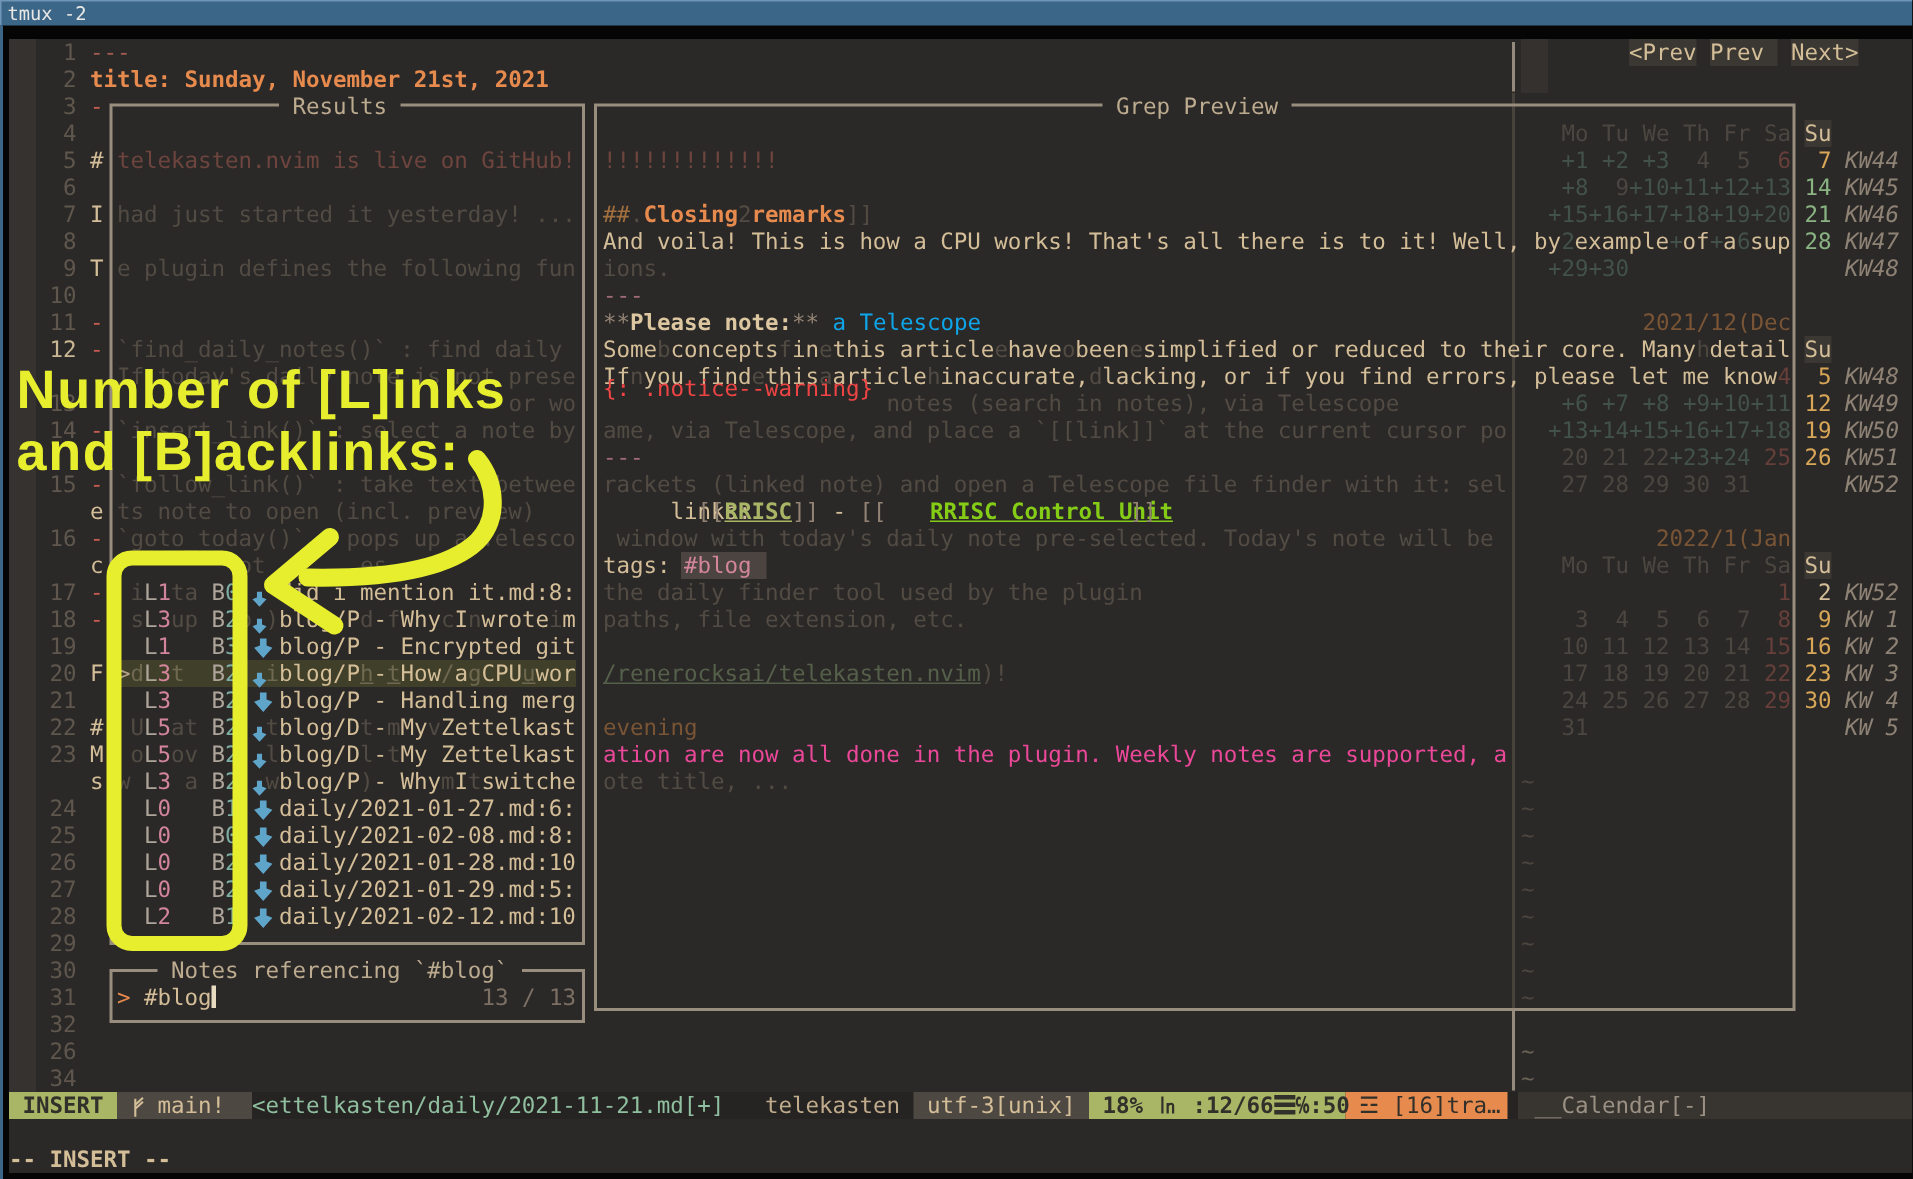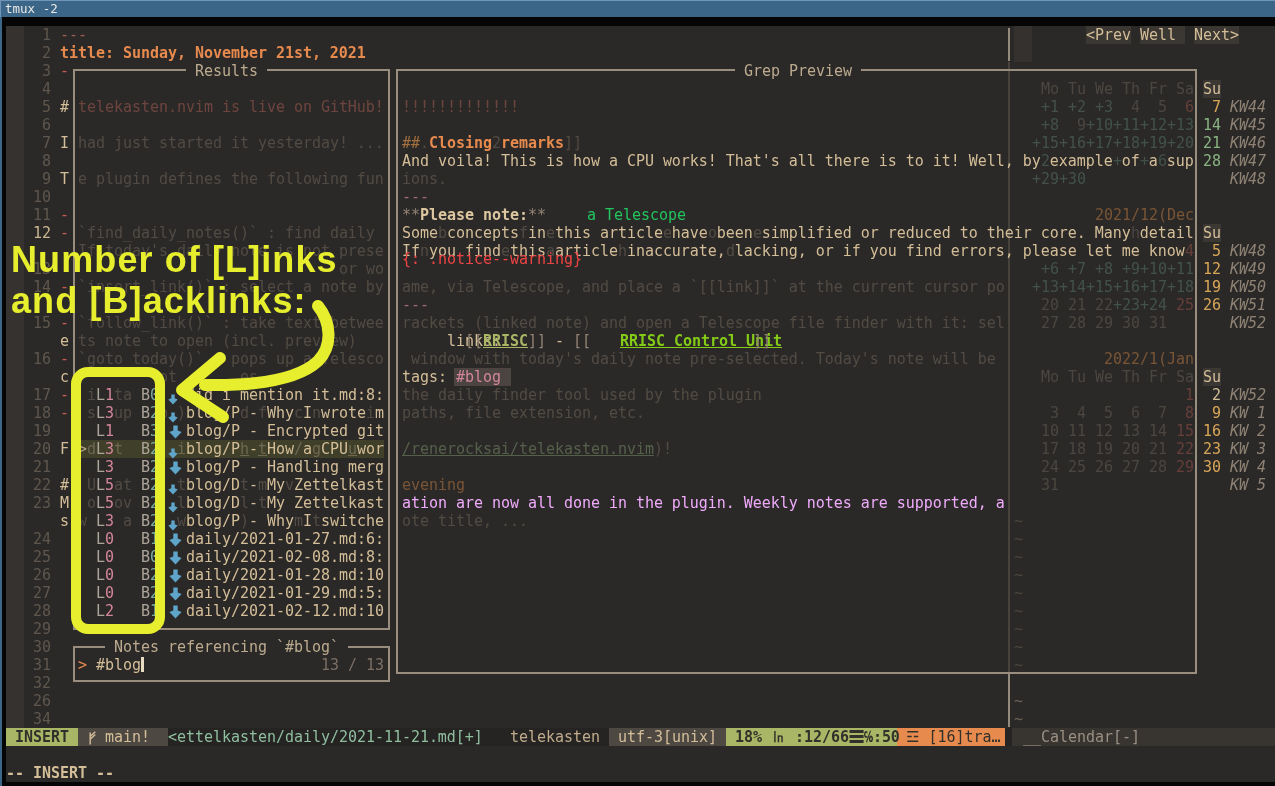--- a/index.html
+++ b/index.html
@@ -56,21 +56,21 @@
       <div class="vsep" style="left: 1002px; top: 648px; height: 53px; background: rgb(148, 139, 125);"></div>
       <div class="box" style="left: 66.5px; top: 43px; width: 317px; height: 561px;"></div>
       <div class="boxtitle" style="left: 180px; top: 36px;"> Results </div>
       <div class="box" style="left: 66.5px; top: 620px; width: 317px; height: 36px;"></div>
       <div class="boxtitle" style="left: 99px; top: 612px;"> Notes referencing `#blog` </div>
       <div class="box" style="left: 390px; top: 43px; width: 801px; height: 605px;"></div>
       <div class="boxtitle" style="left: 729px; top: 36px;"> Grep Preview </div>
       <div class="span" style="left: 36px; top: 0px; color: rgb(95, 87, 77);">1</div>
       <div class="span" style="left: 54px; top: 0px; color: rgb(163, 92, 80);">---</div>
       <div class="span" style="left: 1080px; top: 0px; color: rgb(212, 190, 152);">&lt;Prev</div>
-      <div class="span" style="left: 1134px; top: 0px; color: rgb(212, 190, 152);">Well</div>
+      <div class="span" style="left: 1134px; top: 0px; color: rgb(212, 190, 152);">Prev</div>
       <div class="span" style="left: 1188px; top: 0px; color: rgb(212, 190, 152);">Next&gt;</div>
       <div class="span" style="left: 36px; top: 18px; color: rgb(95, 87, 77);">2</div>
       <div class="span b" style="left: 54px; top: 18px; color: rgb(231, 138, 78);">title: Sunday, November 21st, 2021</div>
       <div class="span" style="left: 36px; top: 36px; color: rgb(95, 87, 77);">3</div>
       <div class="span" style="left: 54px; top: 36px; color: rgb(199, 92, 80);">-</div>
       <div class="span" style="left: 36px; top: 54px; color: rgb(95, 87, 77);">4</div>
       <div class="span" style="left: 1035px; top: 54px; color: rgb(76, 70, 64);">Mo Tu We Th Fr Sa</div>
       <div class="span" style="left: 1197px; top: 54px; color: rgb(212, 190, 152);">Su</div>
       <div class="span" style="left: 36px; top: 72px; color: rgb(95, 87, 77);">5</div>
       <div class="span" style="left: 54px; top: 72px; color: rgb(212, 190, 152);">#</div>
@@ -109,21 +109,21 @@
       <div class="span" style="left: 36px; top: 144px; color: rgb(95, 87, 77);">9</div>
       <div class="span" style="left: 54px; top: 144px; color: rgb(212, 190, 152);">T</div>
       <div class="span" style="left: 72px; top: 144px; color: rgb(82, 75, 67);">e plugin defines the following fun</div>
       <div class="span" style="left: 396px; top: 144px; color: rgb(82, 75, 67);">ions.</div>
       <div class="span" style="left: 1026px; top: 144px; color: rgb(66, 82, 74);">+29+30</div>
       <div class="span i" style="left: 1224px; top: 144px; color: rgb(142, 130, 116);">KW48</div>
       <div class="span" style="left: 27px; top: 162px; color: rgb(95, 87, 77);">10</div>
       <div class="span" style="left: 396px; top: 162px; color: rgb(160, 107, 118);">---</div>
       <div class="span" style="left: 27px; top: 180px; color: rgb(95, 87, 77);">11</div>
       <div class="span" style="left: 54px; top: 180px; color: rgb(199, 92, 80);">-</div>
-      <div class="span" style="left: 549px; top: 180px; color: #22c55e; margin-left: 32px;">a Telescope</div>
+      <div class="span" style="left: 549px; top: 180px; color: #0ea5e9;">a Telescope</div>
       <div class="span" style="left: 396px; top: 180px; color: rgb(146, 131, 116);">**</div>
       <div class="span b" style="left: 414px; top: 180px; color: rgb(221, 199, 161);">Please note:</div>
       <div class="span" style="left: 522px; top: 180px; color: rgb(146, 131, 116);">**</div>
       <div class="span" style="left: 1089px; top: 180px; color: rgb(122, 85, 53);">2021/12(Dec</div>
       <div class="span" style="left: 27px; top: 198px; color: rgb(201, 182, 146);">12</div>
       <div class="span" style="left: 54px; top: 198px; color: rgb(199, 92, 80);">-</div>
       <div class="span" style="left: 72px; top: 198px; color: rgb(82, 75, 67);">`find_daily_notes()` : find daily</div>
       <div class="span" style="left: 432px; top: 198px; color: rgb(82, 75, 67);">b</div>
       <div class="span" style="left: 513px; top: 198px; color: rgb(82, 75, 67);">f</div>
       <div class="span" style="left: 540px; top: 198px; color: rgb(82, 75, 67);">e</div>
@@ -139,20 +139,21 @@
       <div class="span" style="left: 540px; top: 216px; color: rgb(82, 75, 67);">a</div>
       <div class="span" style="left: 612px; top: 216px; color: rgb(82, 75, 67);">h</div>
       <div class="span" style="left: 720px; top: 216px; color: rgb(82, 75, 67);">d</div>
       <div class="span" style="left: 396px; top: 216px; color: rgb(212, 190, 152);">If you find this article inaccurate, lacking, or if you find errors, please let me know</div>
       <div class="span" style="left: 1179px; top: 216px; color: rgb(102, 63, 58);">4</div>
       <div class="span" style="left: 1206px; top: 216px; color: rgb(216, 166, 87);">5</div>
       <div class="span i" style="left: 1224px; top: 216px; color: rgb(142, 130, 116);">KW48</div>
       <div class="span" style="left: 27px; top: 234px; color: rgb(95, 87, 77);">13</div>
       <div class="span" style="left: 333px; top: 234px; color: rgb(82, 75, 67);">or wo</div>
       <div class="span" style="left: 396px; top: 224px; color: #ef4444;">{: .notice--warning}</div>
+      <div class="span" style="left: 585px; top: 234px; color: rgb(82, 75, 67);">notes (search in notes), via Telescope</div>
       <div class="span" style="left: 1035px; top: 234px; color: rgb(66, 82, 74);">+6 +7 +8 +9+10+11</div>
       <div class="span" style="left: 1197px; top: 234px; color: rgb(216, 166, 87);">12</div>
       <div class="span i" style="left: 1224px; top: 234px; color: rgb(142, 130, 116);">KW49</div>
       <div class="span" style="left: 27px; top: 252px; color: rgb(95, 87, 77);">14</div>
       <div class="span" style="left: 54px; top: 252px; color: rgb(199, 92, 80);">-</div>
       <div class="span" style="left: 396px; top: 252px; color: rgb(82, 75, 67);">ame, via Telescope, and place a `[[link]]` at the current cursor po</div>
       <div class="span" style="left: 72px; top: 252px; color: rgb(82, 75, 67);">`insert_link()` : select a note by</div>
       <div class="span" style="left: 1026px; top: 252px; color: rgb(66, 82, 74);">+13+14+15+16+17+18</div>
       <div class="span" style="left: 1197px; top: 252px; color: rgb(216, 166, 87);">19</div>
       <div class="span i" style="left: 1224px; top: 252px; color: rgb(142, 130, 116);">KW50</div>
@@ -329,21 +330,21 @@
       <div class="span" style="left: 1170px; top: 414px; color: rgb(102, 63, 58);">22</div>
       <div class="span" style="left: 1197px; top: 414px; color: rgb(216, 166, 87);">23</div>
       <div class="span i" style="left: 1224px; top: 414px; color: rgb(142, 130, 116);">KW 3</div>
       <div class="span" style="left: 1035px; top: 432px; color: rgb(76, 70, 64);">24 25 26 27 28</div>
       <div class="span" style="left: 1170px; top: 432px; color: rgb(102, 63, 58);">29</div>
       <div class="span" style="left: 1197px; top: 432px; color: rgb(216, 166, 87);">30</div>
       <div class="span i" style="left: 1224px; top: 432px; color: rgb(142, 130, 116);">KW 4</div>
       <div class="span" style="left: 396px; top: 450px; color: rgb(122, 85, 53);">evening</div>
       <div class="span" style="left: 1035px; top: 450px; color: rgb(76, 70, 64);">31</div>
       <div class="span i" style="left: 1224px; top: 450px; color: rgb(142, 130, 116);">KW 5</div>
-      <div class="span" style="left: 396px; top: 468px; color: #f0abfc;">ation are now all done in the plugin. Weekly notes are supported, a</div>
+      <div class="span" style="left: 396px; top: 468px; color: #ec4899;">ation are now all done in the plugin. Weekly notes are supported, a</div>
       <div class="span" style="left: 396px; top: 486px; color: rgb(82, 75, 67);">ote title, ...</div>
       <div class="span" style="left: 1008px; top: 486px; color: rgb(76, 70, 63);">~</div>
       <div class="span" style="left: 1008px; top: 504px; color: rgb(76, 70, 63);">~</div>
       <div class="span" style="left: 1008px; top: 522px; color: rgb(76, 70, 63);">~</div>
       <div class="span" style="left: 1008px; top: 540px; color: rgb(76, 70, 63);">~</div>
       <div class="span" style="left: 1008px; top: 558px; color: rgb(76, 70, 63);">~</div>
       <div class="span" style="left: 1008px; top: 576px; color: rgb(76, 70, 63);">~</div>
       <div class="span" style="left: 1008px; top: 594px; color: rgb(76, 70, 63);">~</div>
       <div class="span" style="left: 1008px; top: 612px; color: rgb(76, 70, 63);">~</div>
       <div class="span" style="left: 1008px; top: 630px; color: rgb(76, 70, 63);">~</div>

